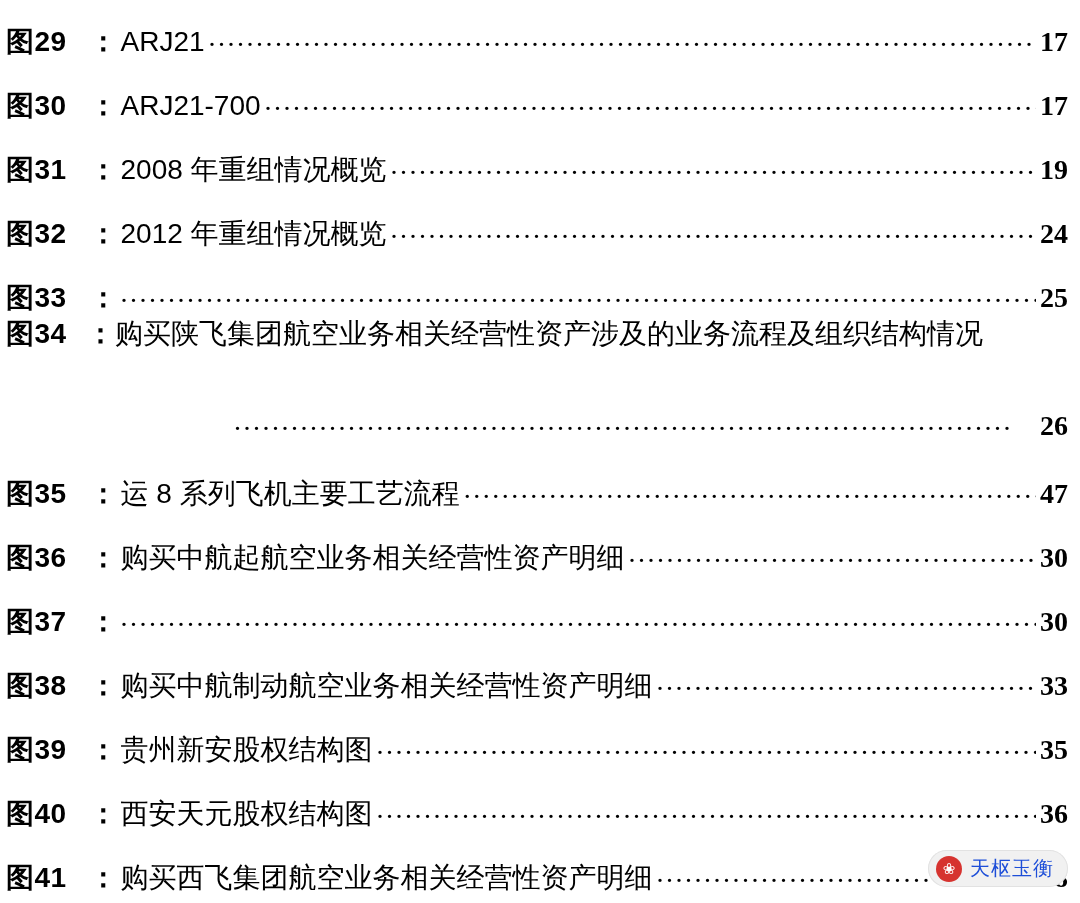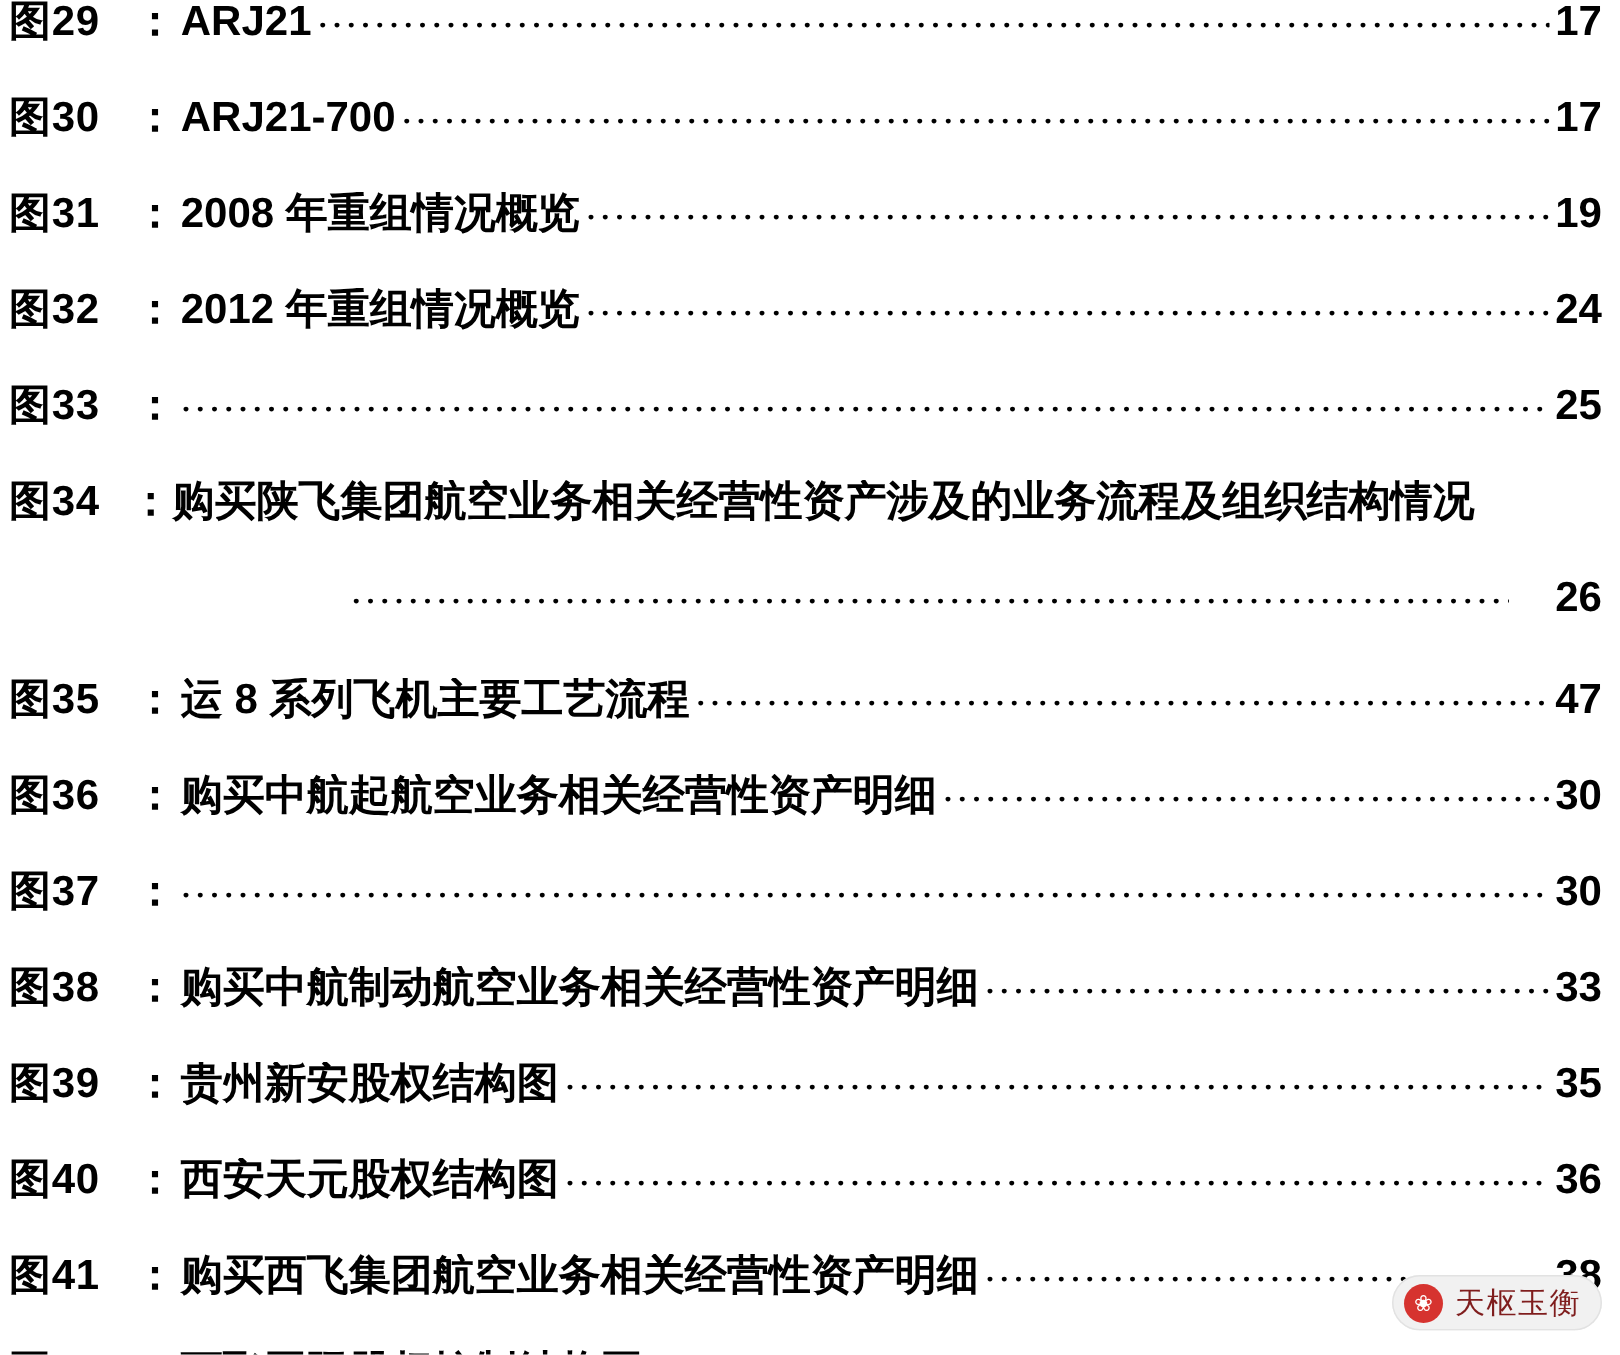--- a/index.html
+++ b/index.html
@@ -39,21 +39,21 @@
     display: inline-block;
     min-width: 52px;
     text-align: left;
   }
   .colon {
     display: inline-block;
     min-width: 34px;
     text-align: center;
   }
   .title {
-    font-weight: bold;
+    font-weight: normal;
     flex: 0 0 auto;
     padding-right: 4px;
     font-family: "Liberation Sans", "DejaVu Sans", sans-serif;
   }
   .leader {
     flex: 1 1 auto;
     overflow: hidden;
     min-width: 6px;
     position: relative;
     top: -5px;
@@ -64,21 +64,22 @@
     font-size: 28px;
     letter-spacing: 2.5px;
     color: #000;
     white-space: nowrap;
     overflow: hidden;
   }
   .page {
     flex: 0 0 auto;
     font-weight: bold;
     padding-left: 4px;
-    font-family: Liberation Sans, sans-serif;
+    font-family: Liberation Serif, serif;
+    margin-top: 28px;
   }
   
   .toc-entry.wrap {
     height: 64px;
   }
   .toc-entry.cont {
     height: 68px;
     padding-left: 0;
     gap: 27px;
   }
@@ -108,21 +109,21 @@
     background: #d6332f;
     display: flex;
     align-items: center;
     justify-content: center;
     color: #fff;
     font-size: 15px;
     font-family: "Liberation Sans", "DejaVu Sans", sans-serif;
   }
   .wm-text {
     font-size: 20px;
-    color: #7f1d1d;
+    color: #1d4ed8;
     font-family: "Liberation Sans", "DejaVu Sans", sans-serif;
     letter-spacing: 1px;
   }
 </style>
 </head>
 <body>
 
 <div class="toc">
 
   <div class="toc-entry">

